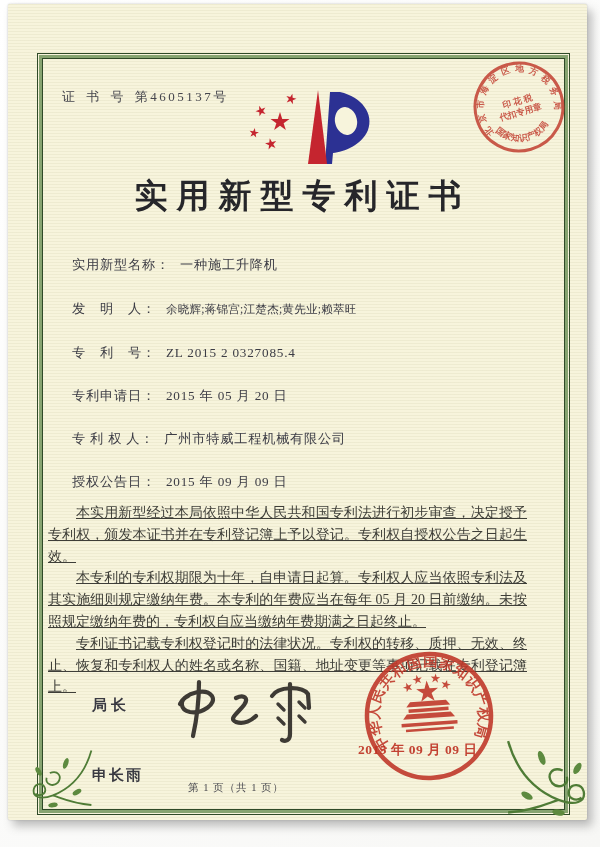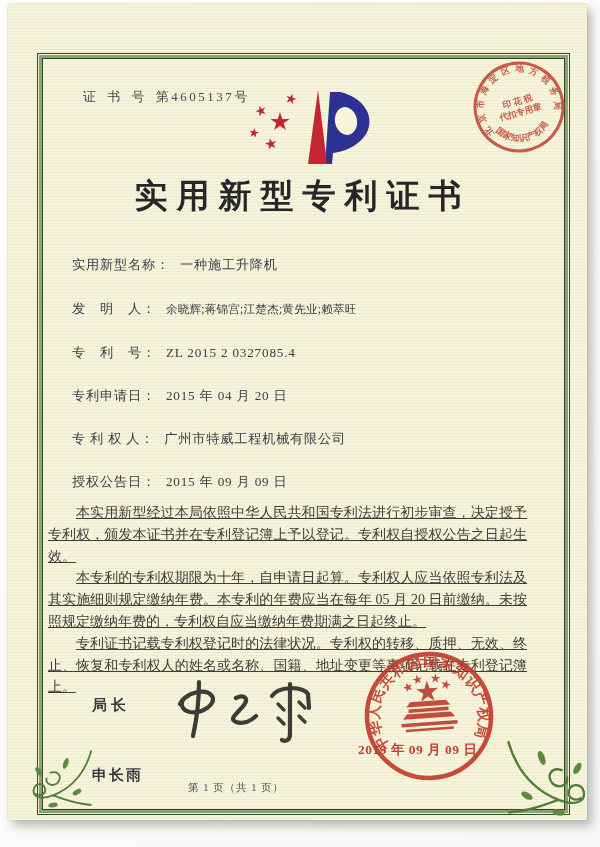--- a/index.html
+++ b/index.html
@@ -22,21 +22,21 @@
   }
 
   
   .frame  { position:absolute; left:29px; top:49px; width:531px; height:760px; border:1px solid #2f4a28; }
   .frame-mid { position:absolute; left:1px; top:1px; right:1px; bottom:1px; border:3px solid #87a471; }
   .frame-in  { position:absolute; left:0;  top:0;  right:0;  bottom:0;  border:1px solid #2f4a28; }
 
   
   .cert-no {
     position:absolute; left:54px; top:84px;
-    font-size:13px; letter-spacing:2.5px; word-spacing:3px; color:#45454d;margin-left:21px;
+    font-size:13px; letter-spacing:2.5px; word-spacing:3px; color:#45454d;
   }
   .title {
     position:absolute; left:29px; top:170px; width:531px; text-align:center;
     font-size:33px; font-weight:bold; letter-spacing:9px; color:#26262a;
   }
   .frow { position:absolute; left:64px; font-size:13.2px; color:#3c3c45; letter-spacing:0.8px; white-space:nowrap; }
   .frow .fvalue { margin-left:10px; }
   .frow.names .fvalue { font-size:11.6px; letter-spacing:0.2px; }
 
   .body-text {
@@ -122,21 +122,21 @@
     <div class="frow" style="top:252px">
       <span class="flabel">实用新型名称：</span><span class="fvalue">一种施工升降机</span>
     </div>
     <div class="frow names" style="top:296px">
       <span class="flabel">发　明　人：</span><span class="fvalue">余晓辉;蒋锦宫;江楚杰;黄先业;赖萃旺</span>
     </div>
     <div class="frow" style="top:340px">
       <span class="flabel">专　利　号：</span><span class="fvalue">ZL 2015 2 0327085.4</span>
     </div>
     <div class="frow" style="top:383px">
-      <span class="flabel">专利申请日：</span><span class="fvalue">2015 年 04 月 20 日</span>
+      <span class="flabel">专利申请日：</span><span class="fvalue">2015 年 05 月 20 日</span>
     </div>
     <div class="frow" style="top:426px">
       <span class="flabel">专 利 权 人：</span><span class="fvalue">广州市特威工程机械有限公司</span>
     </div>
     <div class="frow" style="top:469px">
       <span class="flabel">授权公告日：</span><span class="fvalue">2015 年 09 月 09 日</span>
     </div>
 
     <div class="body-text">
       <p>本实用新型经过本局依照中华人民共和国专利法进行初步审查，决定授予专利权，颁发本证书并在专利登记簿上予以登记。专利权自授权公告之日起生效。</p>

